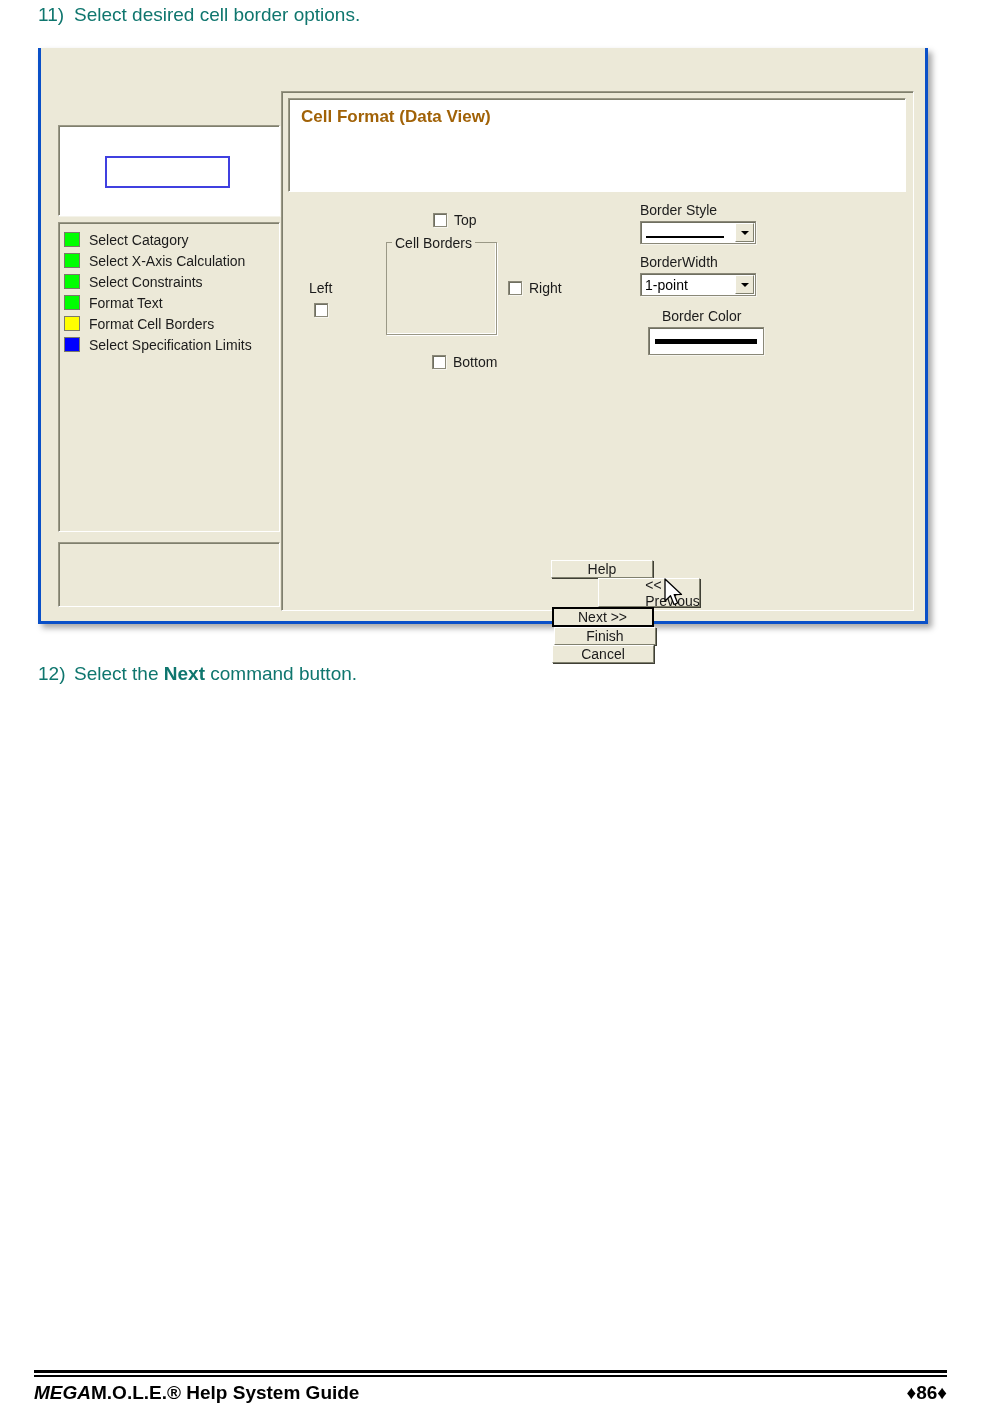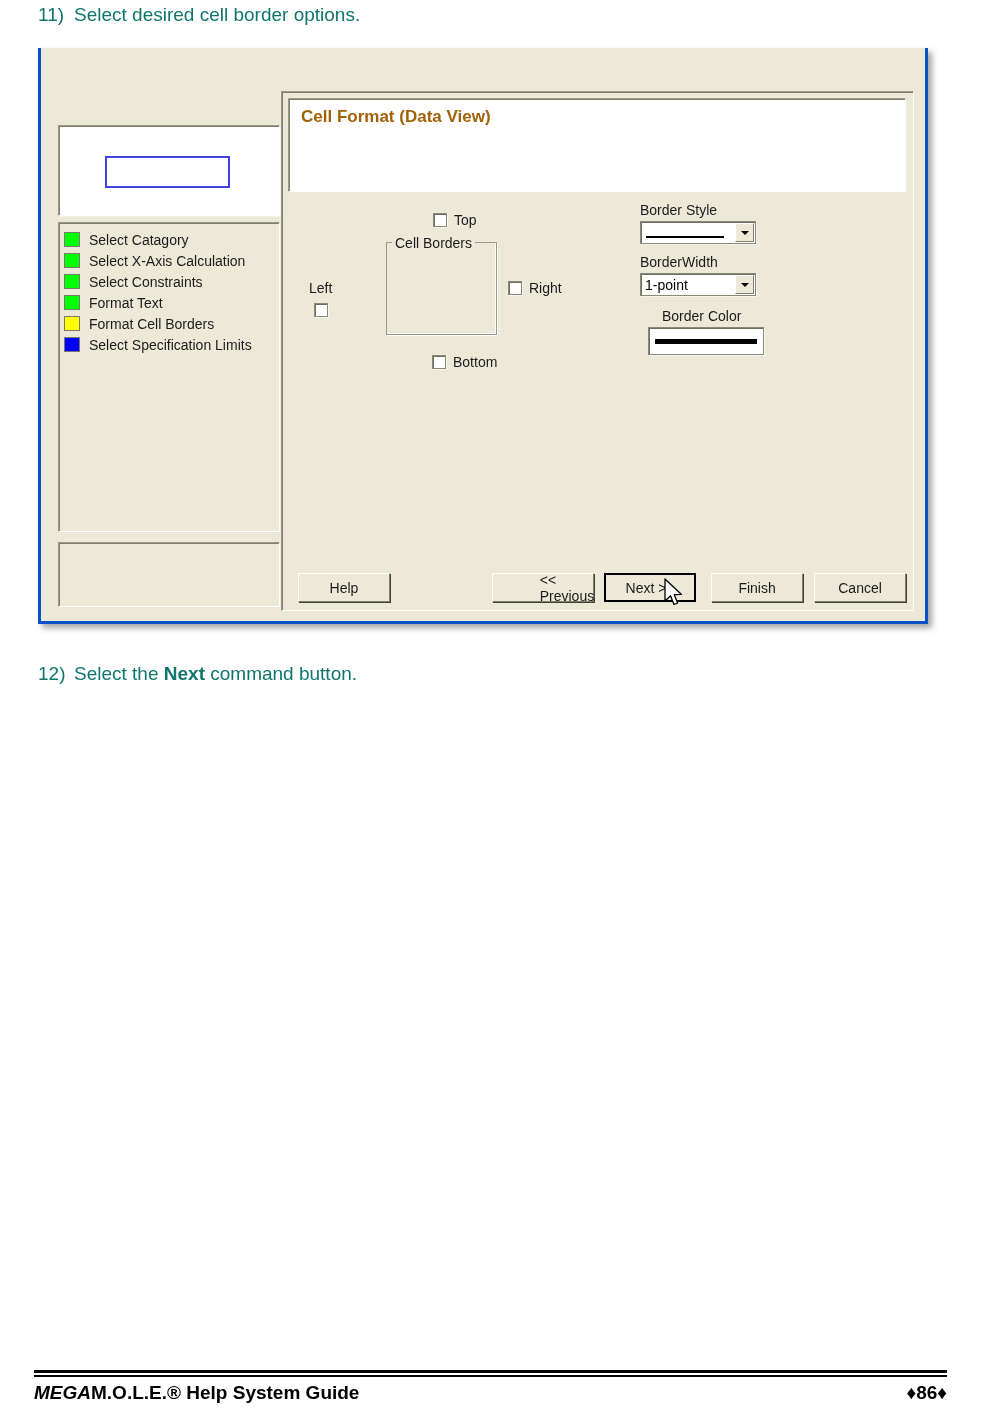--- a/index.html
+++ b/index.html
@@ -307,21 +307,22 @@
     margin: 0 auto;
   }
 
   
   #button-bar {
     position: absolute;
     left: 7px; right: 7px;
     bottom: 8px;
     height: 42px;
     display: flex;
-    align-items: flex-end;
+    align-items: center;
+    flex-direction: column;
   }
   .btn {
     height: 29px;
     background: #ece9d8;
     border: 1px solid #ffffff;
     border-right-color: #80806e;
     border-bottom-color: #80806e;
     box-shadow: 1px 1px 0 #3f3f35;
     font-size: 14px;
     color: #1b1b1b;

